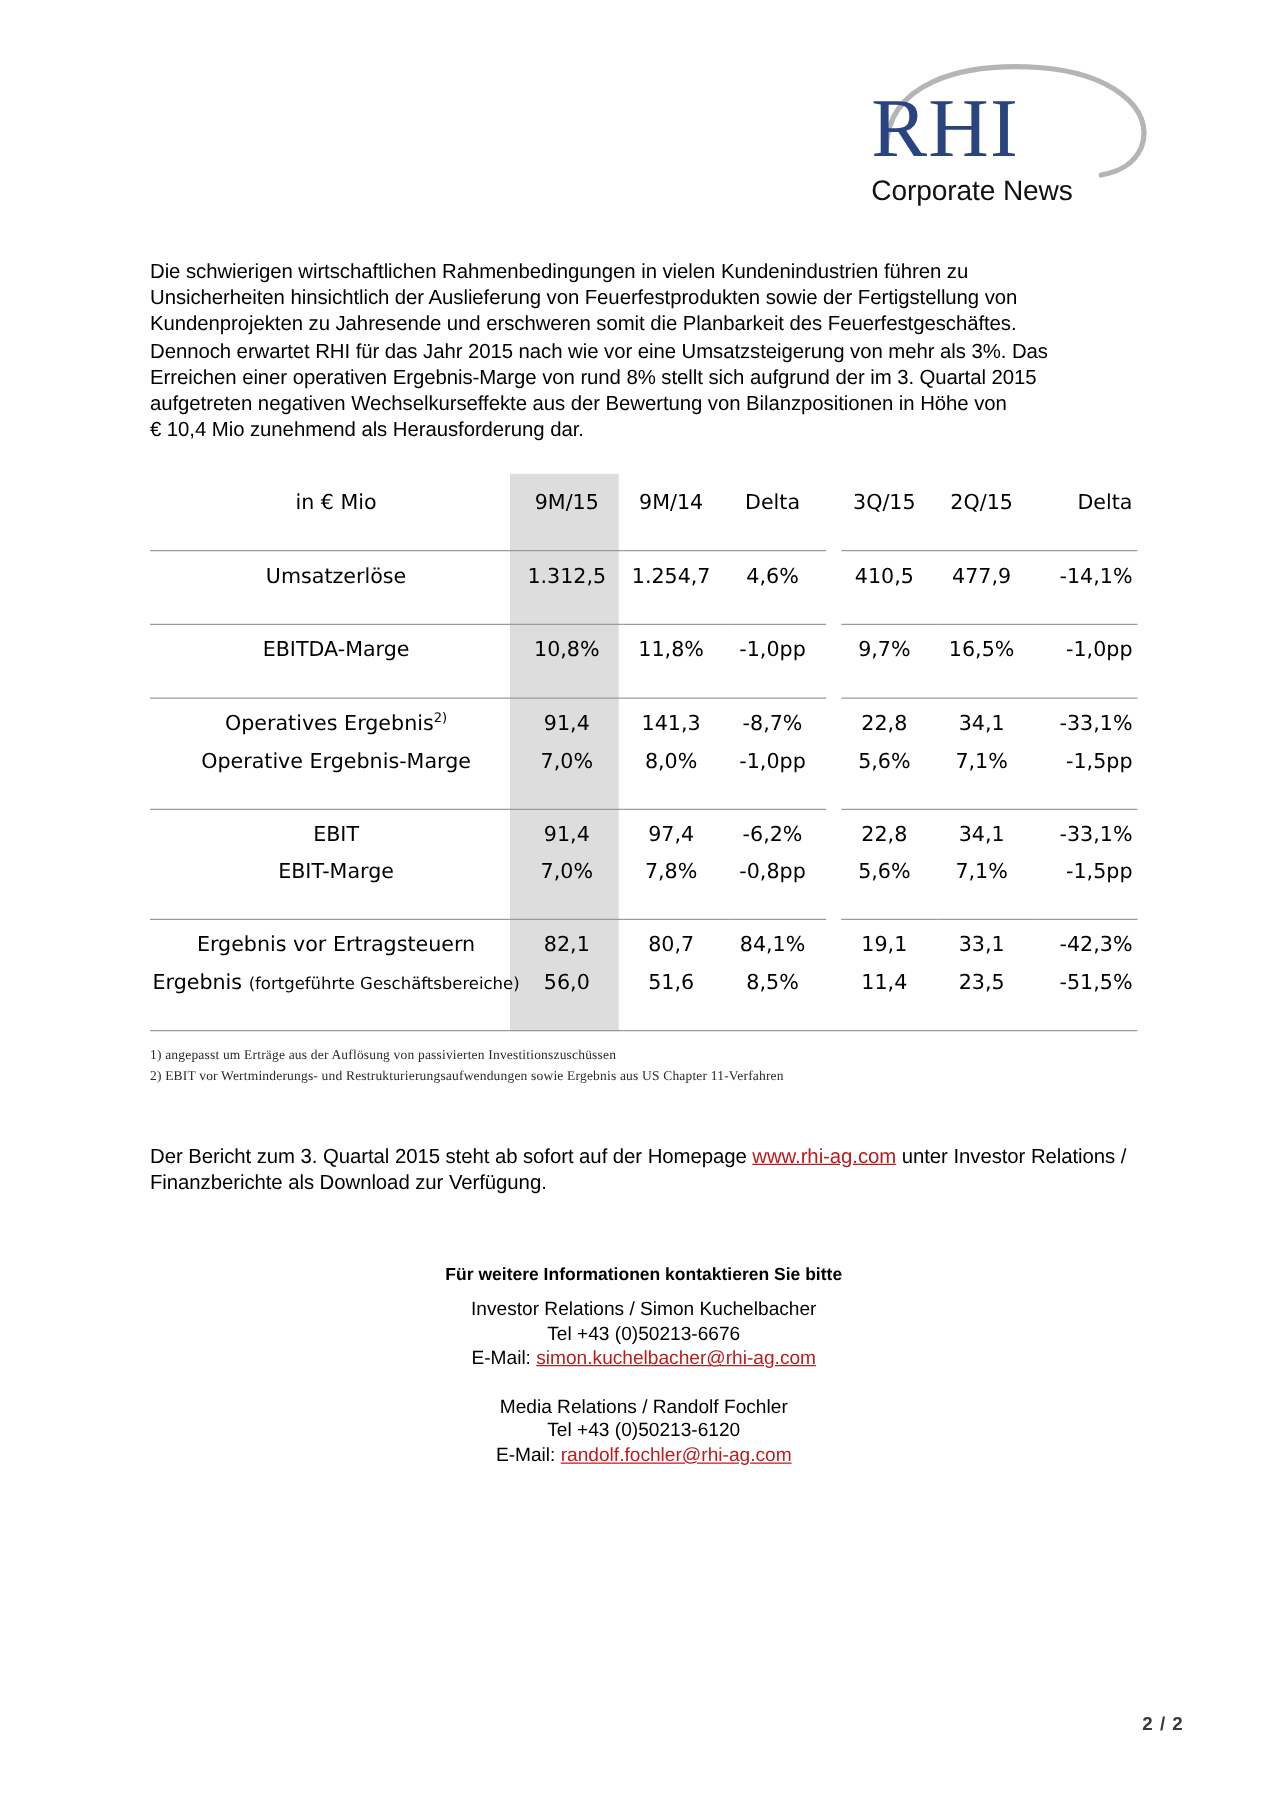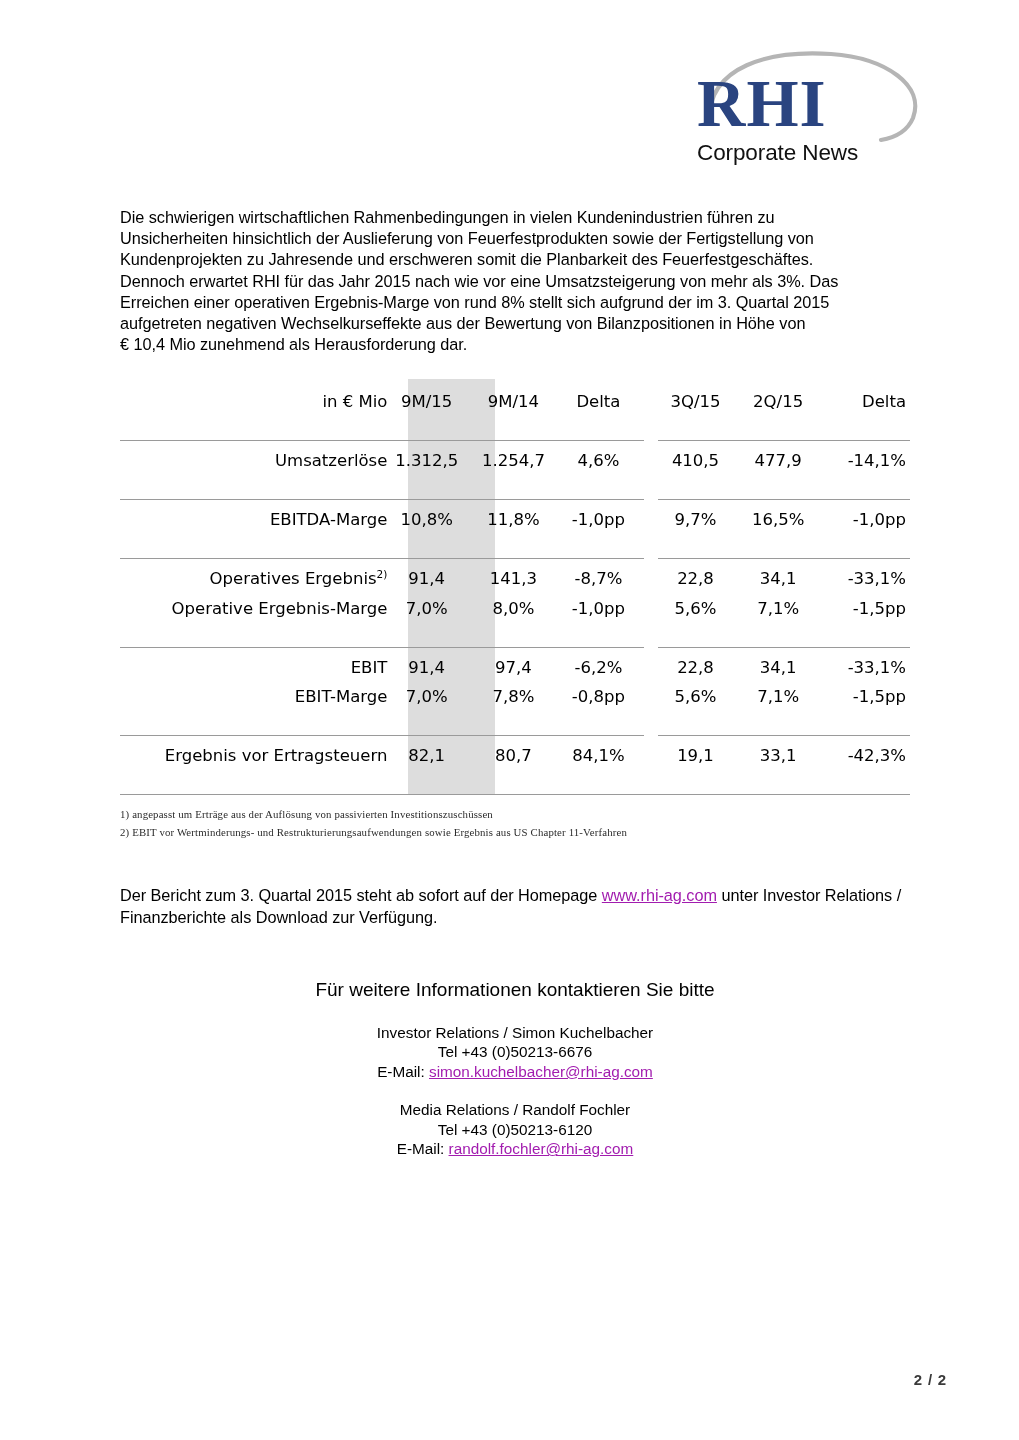--- a/index.html
+++ b/index.html
@@ -30,21 +30,21 @@
     left: 0;
     width: 250px;
     height: 95px;
   }
   .logo-rhi {
     position: absolute;
     top: 22px;
     left: 6px;
     width: 200px;
     font-family: "Liberation Serif", serif;
-    font-weight: bold;
+    font-weight: normal;
     font-size: 67px;
     letter-spacing: 1px;
     color: #2a4480;
     line-height: 1;
     text-align: left;
   }
   .logo-tagline {
     position: absolute;
     top: 92px;
     left: 6px;
@@ -101,21 +101,21 @@
     width: 790px;
     font-size: 16.5px;
     font-family: "DejaVu Sans", sans-serif;
   }
   table.fin td, table.fin th {
     padding: 0;
     font-weight: normal;
     vertical-align: bottom;
   }
   table.fin .c-label {
-    text-align: right;
+    text-align: center;
     padding-left: 2px;
     width: 288px;
     white-space: nowrap;
   }
   table.fin .c-num {
     text-align: center;
     width: 87px;
     padding-right: 8px;
     white-space: nowrap;
   }
@@ -156,35 +156,35 @@
   }
 
   
   .link-para {
     margin-top: 44px;
     font-size: 16.3px;
     line-height: 21.5px;
     letter-spacing: -0.05px;
   }
   a.weblink {
-    color: #a21caf;
+    color: #b91c1c;
     margin-top: 34px;
   }
 
   
   .contact {
     margin-top: 52px;
     text-align: center;
     font-size: 15.3px;
     line-height: 19.5px;
   }
   .contact .c-head {
-    font-weight: normal;
-    font-size: 19px;
-    margin-bottom: 23px;
+    font-weight: bold;
+    font-size: 14px;
+    margin-bottom: 9px;
   }
   .contact .c-gap2 { height: 19px; }
 
   
   .page-num {
     position: absolute;
     right: 72px;
     bottom: 52px;
     font-size: 15px;
     font-weight: bold;
@@ -317,20 +317,30 @@
           <tr>
             <td class="c-label">Ergebnis vor Ertragsteuern</td>
             <td class="c-num">82,1</td>
             <td class="c-num">80,7</td>
             <td class="c-num">84,1%</td>
             <td class="c-gap"></td>
             <td class="c-num">19,1</td>
             <td class="c-num">33,1</td>
             <td class="c-num-wide">-42,3%</td>
           </tr>
+          <tr>
+            <td class="c-label">Ergebnis <span class="small-paren">(fortgeführte Geschäftsbereiche)</span></td>
+            <td class="c-num">56,0</td>
+            <td class="c-num">51,6</td>
+            <td class="c-num">8,5%</td>
+            <td class="c-gap"></td>
+            <td class="c-num">11,4</td>
+            <td class="c-num">23,5</td>
+            <td class="c-num-wide">-51,5%</td>
+          </tr>
           <tr class="sep">
             <td class="rule" colspan="8"></td>
           </tr>
         </tbody>
     </table>
   </div>
 
   <div class="footnotes">
     <div>1) angepasst um Erträge aus der Auflösung von passivierten Investitionszuschüssen</div>
     <div>2) EBIT vor Wertminderungs- und Restrukturierungsaufwendungen sowie Ergebnis aus US Chapter 11-Verfahren</div>

